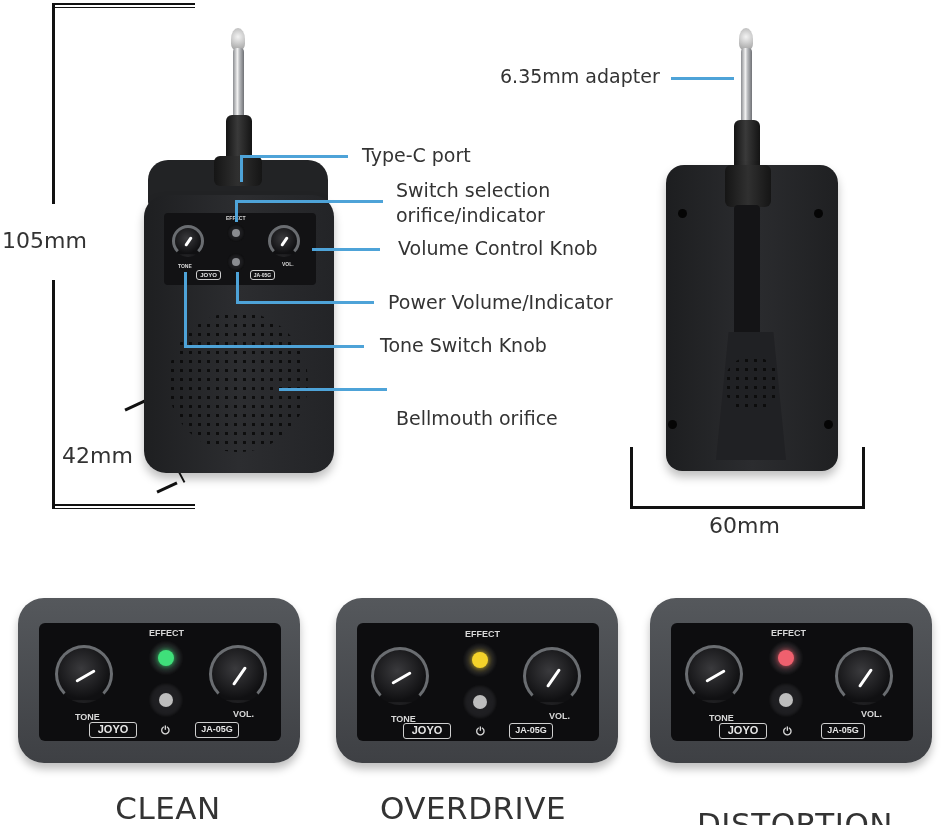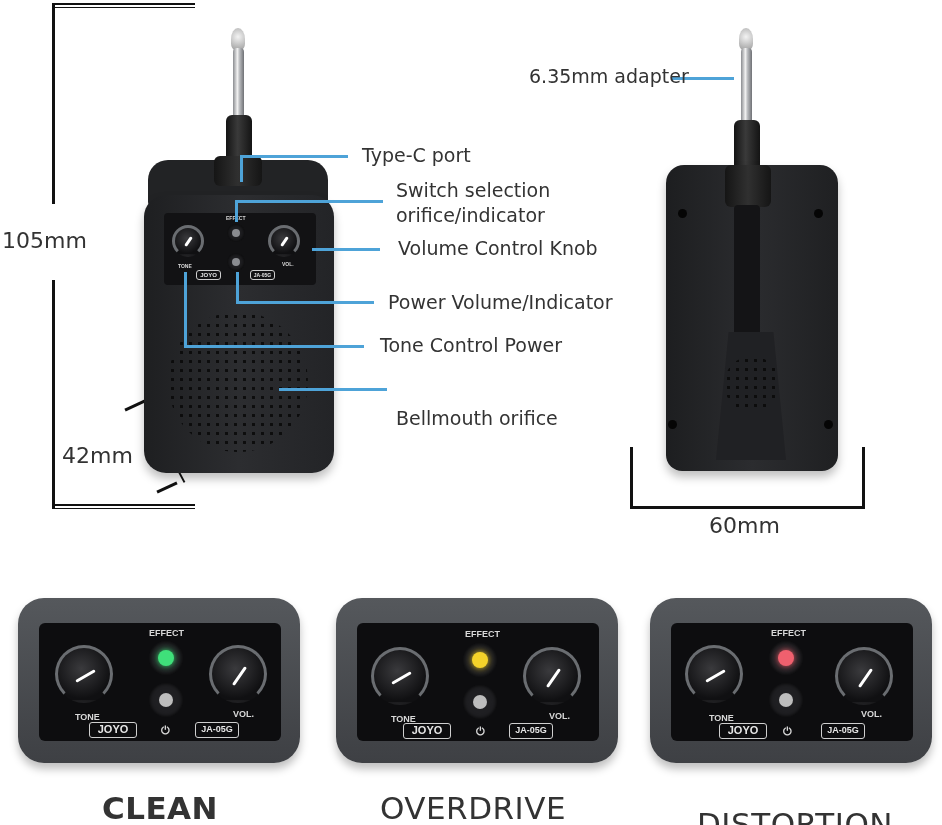--- a/index.html
+++ b/index.html
@@ -111,23 +111,23 @@
   <div class="blue" style="left:279px;top:388px;width:108px;height:3px;"></div>
 
   <div class="blue" style="left:671px;top:77px;width:63px;height:3px;"></div>
 </div>
 
 <div class="label" style="left:362px;top:145px;">Type-C port</div>
 <div class="label" style="left:396px;top:180px;">Switch selection</div>
 <div class="label" style="left:396px;top:205px;">orifice/indicator</div>
 <div class="label" style="left:398px;top:238px;">Volume Control Knob</div>
 <div class="label" style="left:388px;top:292px;">Power Volume/Indicator</div>
-<div class="label" style="left:380px;top:335px;">Tone Control Power</div>
+<div class="label" style="left:380px;top:335px;">Tone Switch Knob</div>
 <div class="label" style="left:396px;top:376px;margin-top:32px;">Bellmouth orifice</div>
-<div class="label" style="left:529px;top:66px;">6.35mm adapter</div>
+<div class="label" style="left:500px;top:66px;">6.35mm adapter</div>
 
 <div>
   <div class="abs plug-tip" style="left:739px;top:28px;width:14px;height:22px;"></div>
   <div class="abs plug-shaft" style="left:741px;top:48px;width:11px;height:75px;"></div>
   <div class="abs plug-collar" style="left:734px;top:120px;width:26px;height:45px;"></div>
   <div class="abs back-body" style="left:666px;top:165px;width:172px;height:306px;"></div>
   <div class="abs hinge" style="left:725px;top:165px;width:46px;height:42px;"></div>
   <div class="abs" style="left:734px;top:205px;width:26px;height:130px;background:#141416;border-radius:4px;"></div>
   <div class="abs" style="left:716px;top:332px;width:70px;height:128px;background:#202124;clip-path:polygon(18% 0,82% 0,100% 100%,0 100%);"></div>
   <div class="abs grille" style="left:724px;top:356px;width:56px;height:56px;"></div>
@@ -160,21 +160,21 @@
       <div class="abs led-ring" style="left:110px;top:60px;width:34px;height:34px;">
           <div class="abs led" style="left:10px;top:10px;width:14px;height:14px;background:#bdbdbd;"></div>
         </div>
       <div class="panel-text" style="left:36px;top:89px;font-size:9px;">TONE</div>
       <div class="panel-text" style="left:194px;top:86px;font-size:9px;">VOL.</div>
       <div class="badge" style="left:50px;top:99px;width:48px;height:16px;font-size:11px;line-height:13px;">JOYO</div>
       <div class="badge" style="left:156px;top:99px;width:44px;height:16px;font-size:9px;line-height:13px;">JA-05G</div>
       <div class="panel-text" style="left:122px;top:101px;font-size:11px;">⏻</div>
     </div>
   </div>
-  <div class="mode-text" style="left:60px;top:790px;width:200px;font-weight:bold;">CLEAN</div>
+  <div class="mode-text" style="left:68px;top:790px;width:200px;">CLEAN</div>
 </div>
 
 <div>
   <div class="mode-card" style="left:336px;top:598px;width:282px;height:165px;">
     <div class="mode-inner" style="left:21px;top:25px;width:242px;height:118px;">
       <div class="panel-text" style="left:108px;top:6px;font-size:9px;">EFFECT</div>
       <div class="abs knob" style="left:14px;top:24px;width:58px;height:58px;">
           <div class="knob-inner" style="left:26px;top:17px;height:22px;transform:rotate(60deg);"></div>
         </div>
       <div class="abs knob" style="left:166px;top:24px;width:58px;height:58px;">

